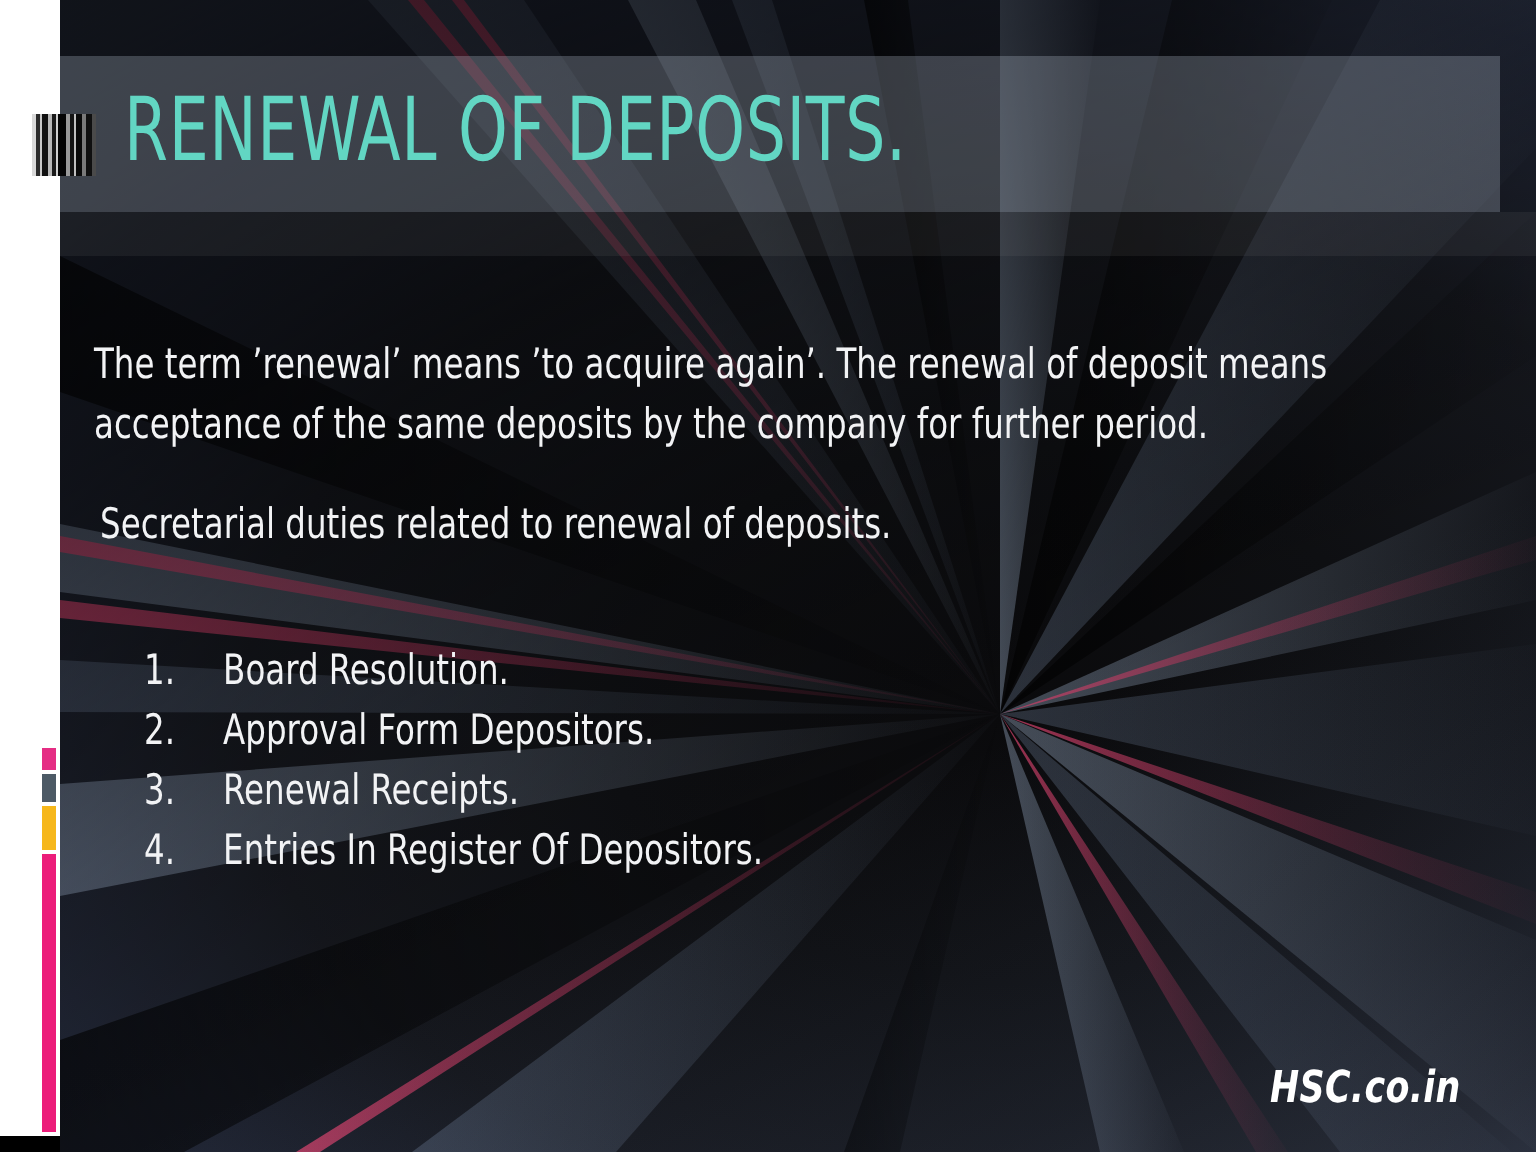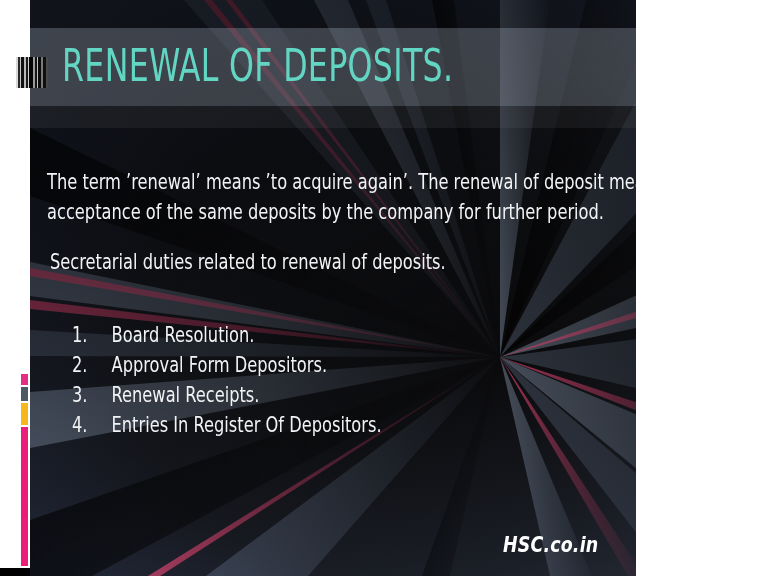--- a/index.html
+++ b/index.html
@@ -6,21 +6,21 @@
     margin: 0;
     padding: 0;
     background: #ffffff;
   }
   body {
     font-family: "DejaVu Sans Condensed", "Liberation Sans Narrow", "Liberation Sans", sans-serif;
   }
 
   #slide {
     position: relative;
-    width: 636px;
+    width: 768px;
     height: 576px;
     overflow: hidden;
     background: #000000;
   }
 
   
   .bg-canvas {
     position: absolute;
     left: 30px;
     top: 0;

